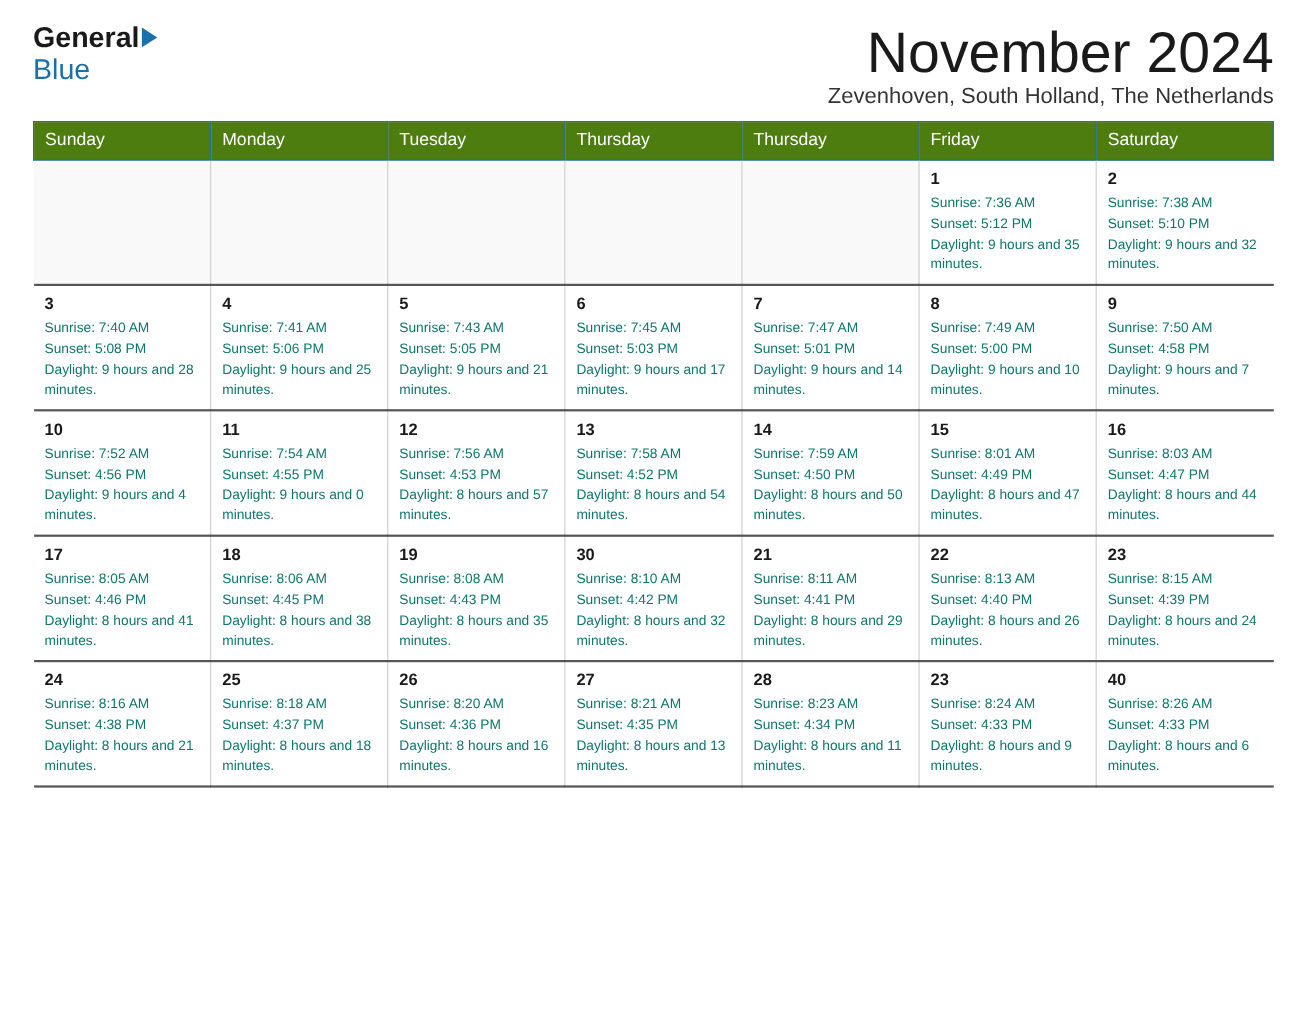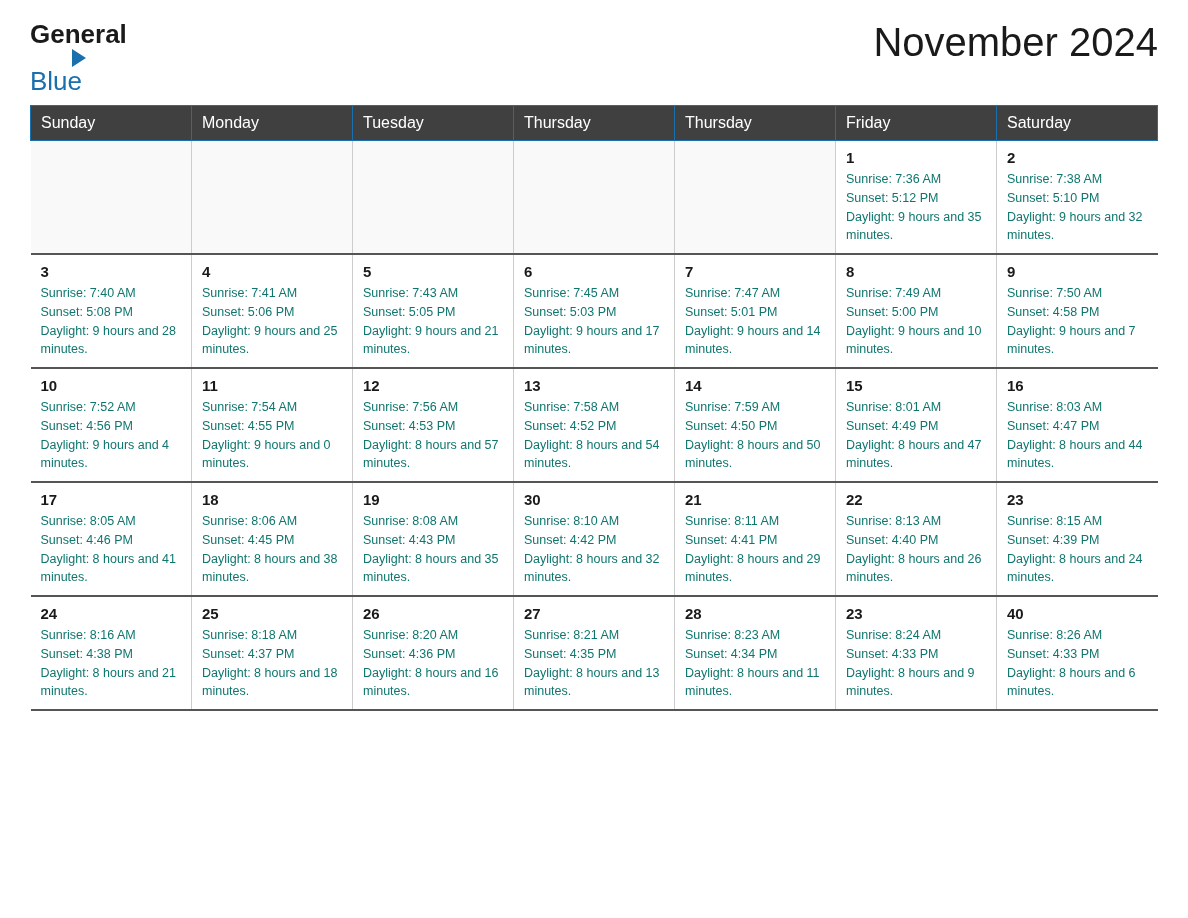--- a/index.html
+++ b/index.html
@@ -30,37 +30,37 @@
     .logo-blue {
       font-size: 26px;
       font-weight: normal;
       color: #1a6fad;
       line-height: 1.1;
     }
     .title-block {
       text-align: right;
     }
     .month-title {
-      font-size: 40px;
+      font-size: 52px;
       font-weight: 300;
       color: #1a1a1a;
       line-height: 1.1;
     }
     .location-title {
       font-size: 20px;
       color: #333;
       font-weight: normal;
     }
     .calendar-table {
       width: 100%;
       border-collapse: collapse;
       margin-top: 10px;
     }
     .calendar-table thead tr {
-      background-color: #404040;
+      background-color: #4d7c0f;
     }
     .calendar-table thead th {
       color: #fff;
       font-size: 16px;
       font-weight: normal;
       padding: 8px 10px;
       text-align: left;
       border: 1px solid #1a6fad;
     }
     .calendar-table tbody tr {
@@ -93,21 +93,20 @@
       font-size: 12.5px;
       color: #0f766e;
       line-height: 1.5;
     }
     .empty-cell {
       background: #f9f9f9;
     }
     .logo-line1 {
       display: flex;
       align-items: center;
-      flex-direction: column;
     }
     .logo-line2 {
       display: flex;
       align-items: center;
     }
     .logo-triangle-right {
       width: 0;
       height: 0;
       border-top: 9px solid transparent;
       border-bottom: 9px solid transparent;
@@ -124,20 +123,21 @@
     <div class="logo-line1">
       <span class="logo-general">General</span>
       <span class="logo-triangle-right"></span>
     </div>
     <div class="logo-line2">
       <span class="logo-blue">Blue</span>
     </div>
   </div>
   <div class="title-block">
     <div class="month-title">November 2024</div>
+    <div class="location-title">Zevenhoven, South Holland, The Netherlands</div>
   </div>
 </div>
 
 <table class="calendar-table">
   <thead>
     <tr>
     <th>Sunday</th>
         <th>Monday</th>
         <th>Tuesday</th>
         <th>Thursday</th>

